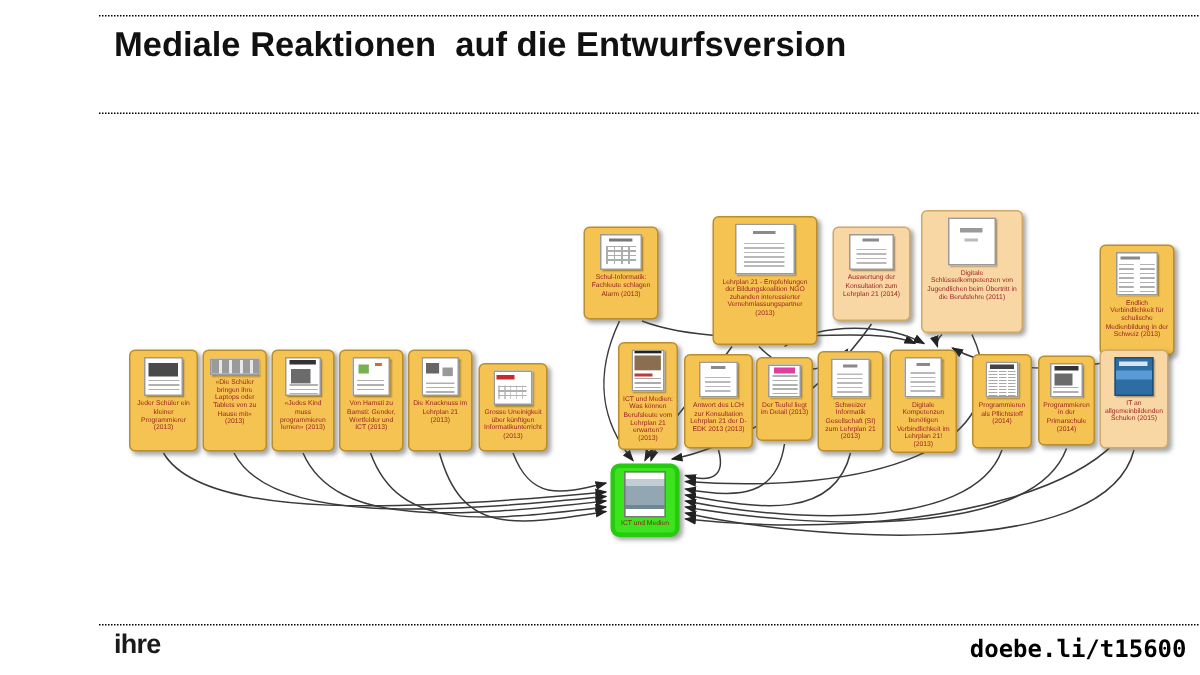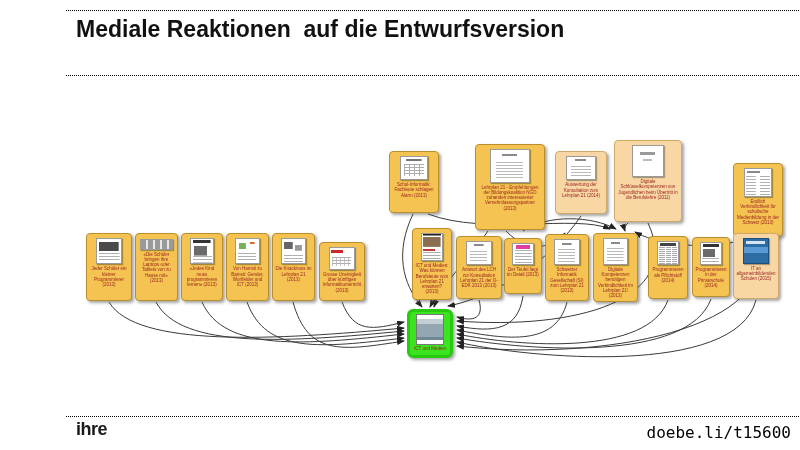--- a/index.html
+++ b/index.html
@@ -73,21 +73,21 @@
     background-image:linear-gradient(180deg,#ffffff 0 15%,#c2cdd4 15% 30%,#93a7b2 30% 75%,#6f8694 75% 85%,#ffffff 85% 100%);
   }
   .center-label { font-size:4.5px; color:#8c1d1d; margin-top:1px; white-space:nowrap; }
 
   
   .footer-logo {
     position:absolute; left:40px; top:419px; font-size:18px; font-weight:bold;
     letter-spacing:-0.5px; color:#1a1a1a;
   }
   .footer-link {
-    position:absolute; right:45px; top:423px; font-size:16px; font-weight:normal;
+    position:absolute; right:45px; top:423px; font-size:16px; font-weight:bold;
     font-family:"DejaVu Sans Mono", monospace; color:#000;
   }
 </style>
 </head>
 <body>
 
 <div class="stage">
 
   <div class="rule" style="top:10px"></div>
   <h1 class="page-title">Mediale Reaktionen  auf die Entwurfsversion</h1>

